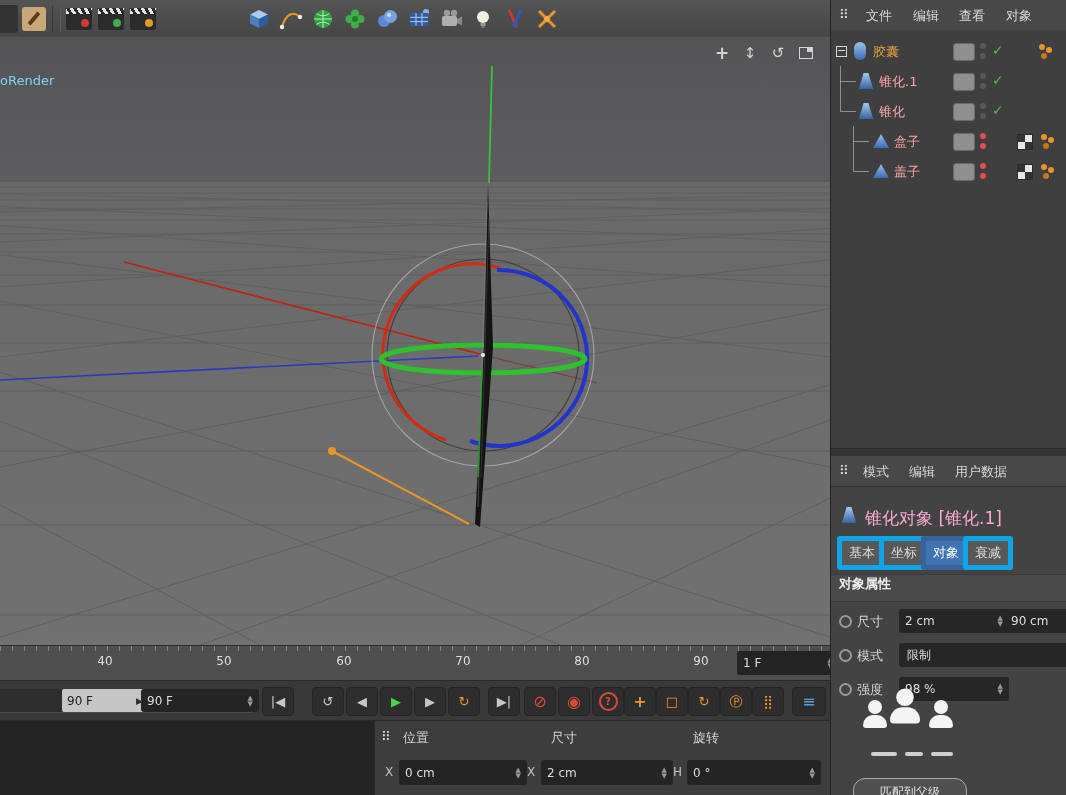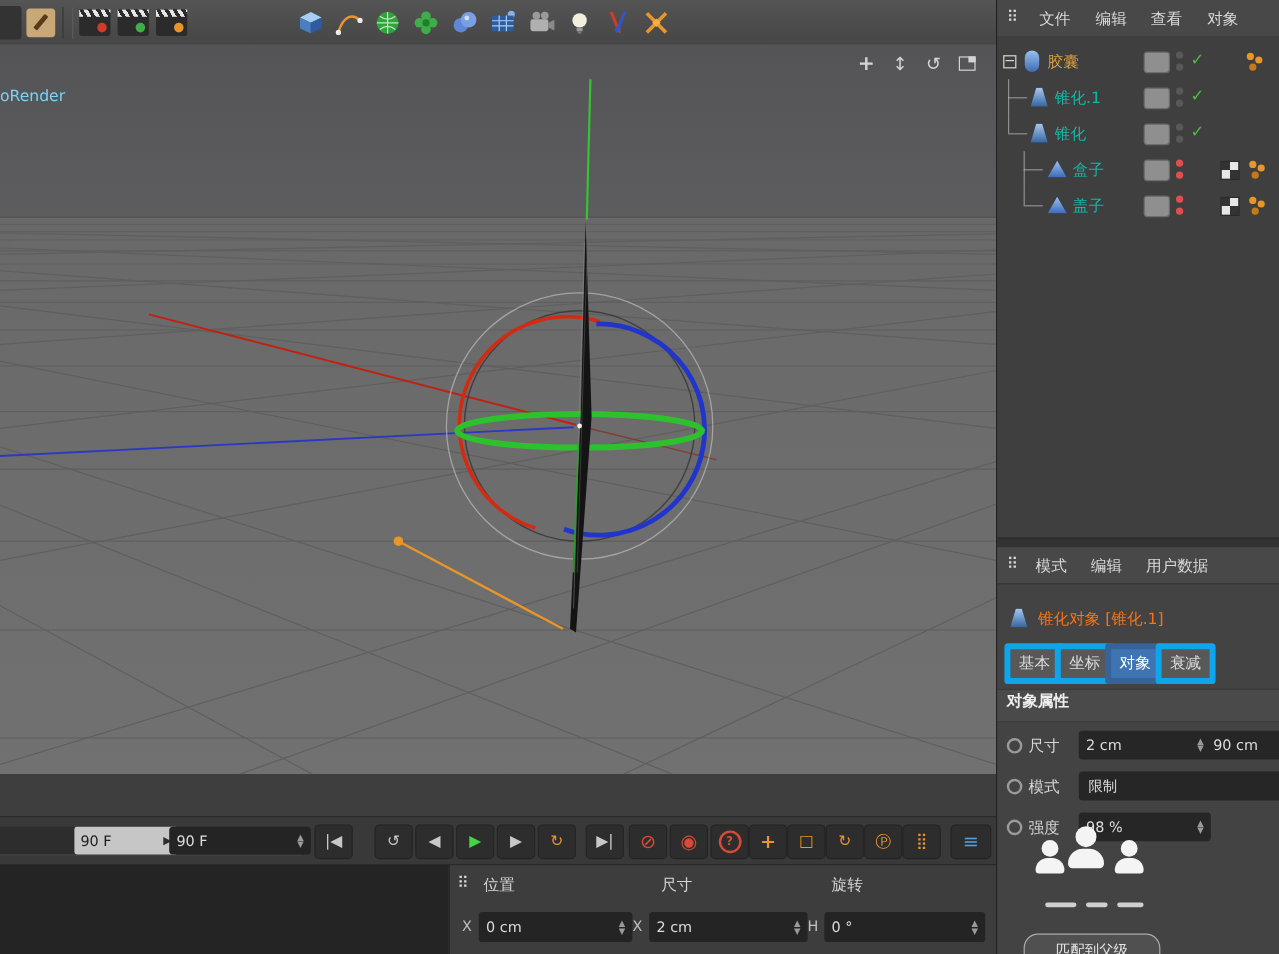--- a/index.html
+++ b/index.html
@@ -67,21 +67,21 @@
   .pm-bar{position:absolute;left:0;width:236px;height:30px;background:#484848;border-bottom:1px solid #323232;}
   .pm-item{position:absolute;top:7px;color:#d8d8d8;font-size:13px;}
 
   
   #om-tree{position:absolute;left:0;top:30px;width:236px;height:418px;background:#3f3f3f;padding-top:6px;box-sizing:border-box;}
   .om-row{position:relative;height:30px;}
   .om-exp{position:absolute;top:10px;width:9px;height:9px;border:1px solid #d8d8d8;background:#3f3f3f;}
   .om-exp::after{content:"";position:absolute;left:1px;right:1px;top:3px;height:1px;background:#d8d8d8;}
   .vline{position:absolute;width:1px;background:rgba(210,210,210,.55);}
   .hline{position:absolute;height:1px;background:rgba(210,210,210,.55);top:15px;}
-  .om-label{position:absolute;top:7px;font-size:13px;color:#14b8a6;white-space:nowrap;}
+  .om-label{position:absolute;top:7px;font-size:13px;color:#fca5a5;white-space:nowrap;}
   .om-label.sel{color:#e2a03c;}
   .ic-capsule{position:absolute;top:6px;width:12px;height:18px;border-radius:6px;background:linear-gradient(#9cc0ee,#3c6cb4);}
   .ic-taper{position:absolute;top:7px;width:16px;height:16px;background:linear-gradient(#a8c8f0,#34649f);
      clip-path:polygon(35% 0,65% 0,95% 100%,5% 100%);}
   .ic-sds{position:absolute;top:7px;width:16px;height:16px;border-radius:50%;
      background:radial-gradient(circle at 35% 30%,#8fe08f,#1f8f2f 75%);}
   .ic-null{position:absolute;top:8px;width:14px;height:14px;border-left:2px solid #e8e8e8;border-bottom:2px solid #e8e8e8;}
   .ic-null i{position:absolute;right:-1px;top:-2px;width:6px;height:6px;border:1.5px solid #e8a23c;border-radius:50%;}
   .ic-poly{position:absolute;top:8px;width:16px;height:14px;background:linear-gradient(#9cc0ee,#3a6ab8);
      clip-path:polygon(50% 0,100% 100%,0 100%);}
@@ -94,21 +94,21 @@
   .tag-checker{position:absolute;left:186px;top:8px;width:14px;height:14px;
      background:conic-gradient(#e6e6e6 0 25%,#333 25% 50%,#e6e6e6 50% 75%,#333 75%);border:1px solid #2a2a2a;}
   .tag-phong{position:absolute;width:6px;height:6px;border-radius:50%;background:#e8952a;
      box-shadow:7px 3px 0 #e8952a,2px 9px 0 #c87818;top:8px;}
   .om-divider{position:absolute;left:0;top:448px;width:236px;height:8px;background:#333;border-top:1px solid #2a2a2a;border-bottom:1px solid #2a2a2a;}
 
   
   #am{position:absolute;left:0;top:456px;width:236px;height:339px;background:#434343;}
   #am-title{position:absolute;left:0;top:44px;width:236px;height:30px;}
   #am-title .ic-taper{left:10px;top:7px;}
-  #am-title span{position:absolute;left:34px;top:7px;color:#f97316;font-size:13px;}
+  #am-title span{position:absolute;left:34px;top:7px;color:#f9a8d4;font-size:17px;}
   .am-tab{position:absolute;top:80px;height:24px;padding:0 7px;background:#585858;border:5px solid #0ea5e9;
      border-radius:3px;display:flex;align-items:center;color:#dcdcdc;font-size:13px;}
   .am-tab.active{background:#3f74b3;border-color:#35639a;color:#fff;}
   #am-section{position:absolute;left:0;top:118px;width:276px;height:26px;background:#4a4a4a;
      border-top:1px solid #3a3a3a;border-bottom:1px solid #3a3a3a;display:flex;align-items:flex-start;}
   #am-section b{margin-left:8px;color:#eee;font-size:13px;}
   .am-row{position:absolute;left:0;width:236px;height:30px;}
   .ring{position:absolute;left:8px;top:9px;width:9px;height:9px;border:2px solid #9a9a9a;border-radius:50%;}
   .am-label{position:absolute;left:26px;top:7px;color:#d6d6d6;font-size:13px;}
   .am-field{position:absolute;top:3px;height:24px;background:#262626;border-radius:3px;display:flex;
@@ -303,20 +303,36 @@
       <span class="vpc">↕</span>
       <span class="vpc">↺</span>
       <span class="vpc">
           <span class="sq">
             <i></i>
           </span>
         </span>
     </div>
   </div>
 
+  <div id="timeline" class="abs">
+    <div class="ticksbar"></div>
+    <span class="tick" style="left:105px">40</span>
+    <span class="tick" style="left:224px">50</span>
+    <span class="tick" style="left:344px">60</span>
+    <span class="tick" style="left:463px">70</span>
+    <span class="tick" style="left:582px">80</span>
+    <span class="tick" style="left:701px">90</span>
+    <div class="framefield">
+      <span>1 F</span>
+      <span class="spin">
+          <span>▲</span>
+          <span>▼</span>
+        </span>
+    </div>
+  </div>
 
   <div id="transport" class="abs">
     <div class="groove"></div>
     <div class="rangehandle">
       <span>90 F</span>
         <b>▶</b>
     </div>
     <div class="spinfield" style="left:141px;top:8px;width:106px;height:23px">
       <span>90 F</span>
       <span class="spin">

